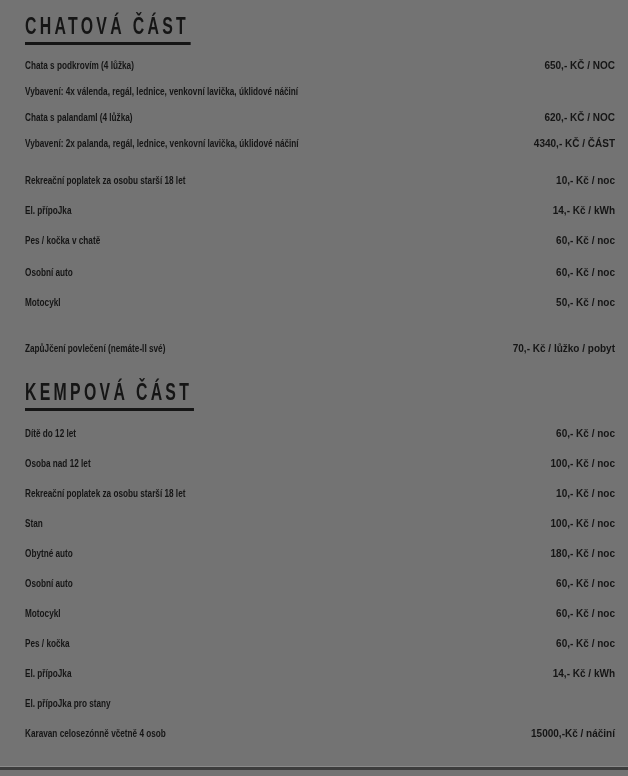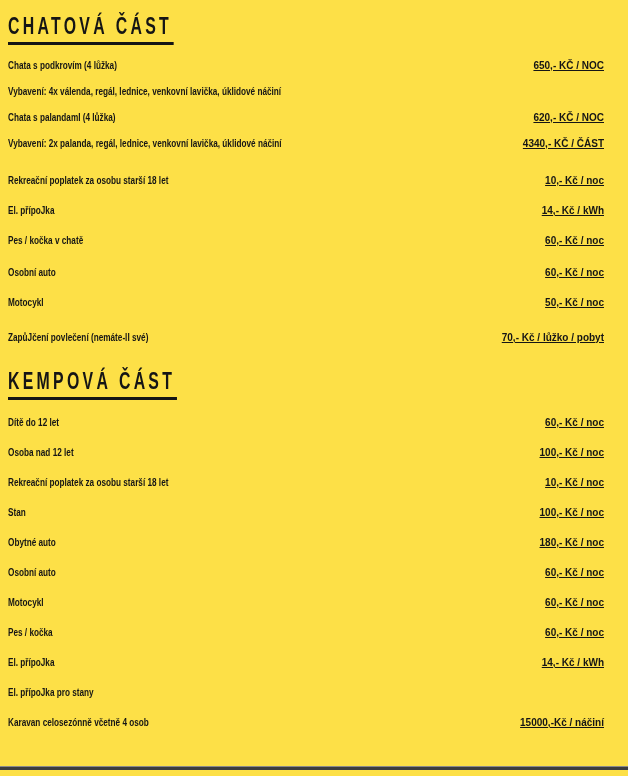--- a/index.html
+++ b/index.html
@@ -1,55 +1,54 @@
 <!DOCTYPE html>
 <html><head>
 <meta charset="utf-8">
 <style>
   html,body{margin:0;padding:0;background:#fff;}
   .page{
     position:relative;
     width:628px;height:776px;
-    background:#fde047;
+    background:#737373;
     font-family:"Liberation Sans", sans-serif;
     font-weight:bold;
     color:#151515;
     overflow:hidden;
     box-sizing:border-box;
-    padding:13px 8px 0 8px;
+    padding:13px 8px 0 25px;
   }
   .section{display:block;}
   .title-row{height:33px;margin-bottom:7px;}
   .section-title{
     display:inline-block;
     font-size:24px;
     line-height:26px;
     letter-spacing:5px;
     white-space:nowrap;
     border-bottom:3px solid #151515;
     padding:0 3px 3px 0;
     transform:scaleX(.66);
     transform-origin:0 100%;
   }
   .row{position:relative;height:30px;line-height:30px;font-size:10px;}
   .row.tight{height:26px;line-height:26px;}
   .gap-sm{margin-top:9px;}
   .gap-xs{margin-top:2px;}
-  .gap-md{margin-top:5px;}
+  .gap-md{margin-top:16px;}
   .lbl{
     display:inline-block;
     white-space:nowrap;
     transform:scaleX(.82);
     transform-origin:0 50%;
   }
   .price{
     position:absolute;
-    right:16px;top:0;
+    right:5px;top:0;
     white-space:nowrap;
-    text-decoration:underline;
   }
   .section-kemp{margin-top:15px;}
   .section-kemp .title-row{}
   .bottom-rule{
     position:absolute;
     left:0;right:0;bottom:6px;
     height:3px;
     background:#3d3d3d;
     box-shadow:0 -1px 0 #8a8a8a;
   }

